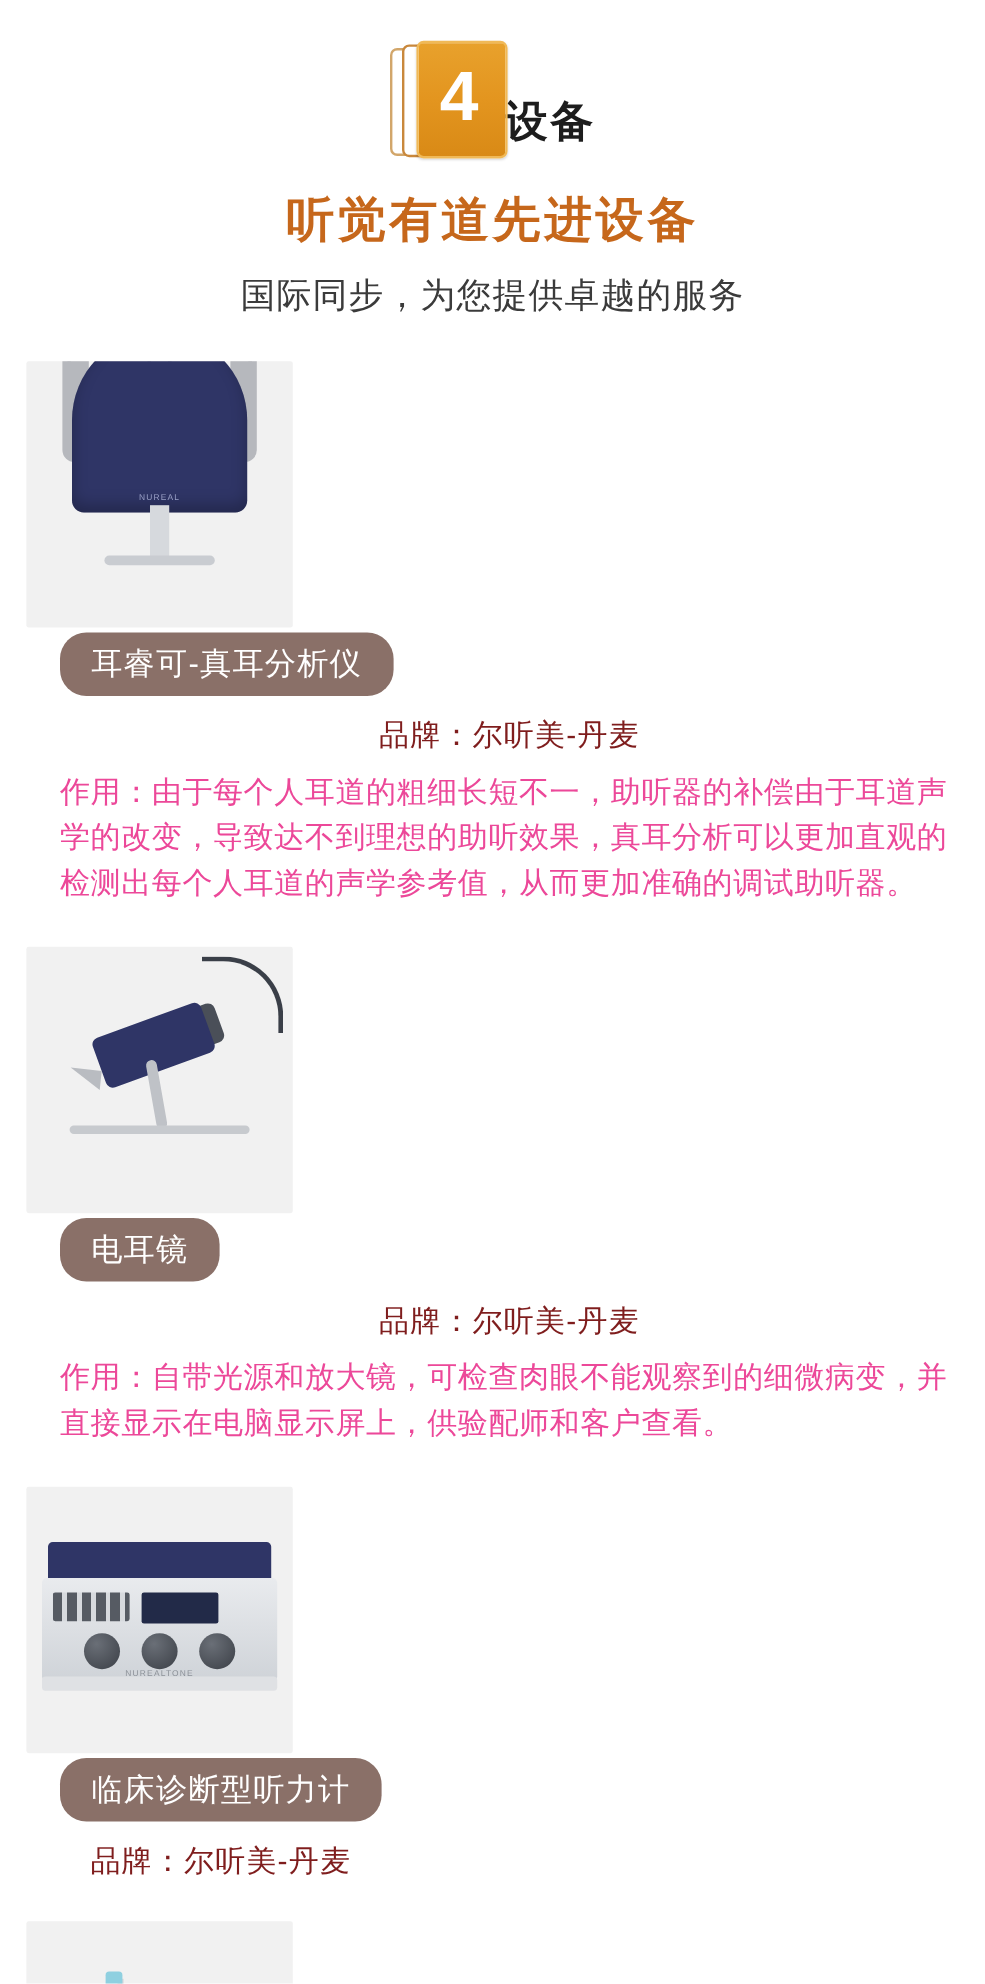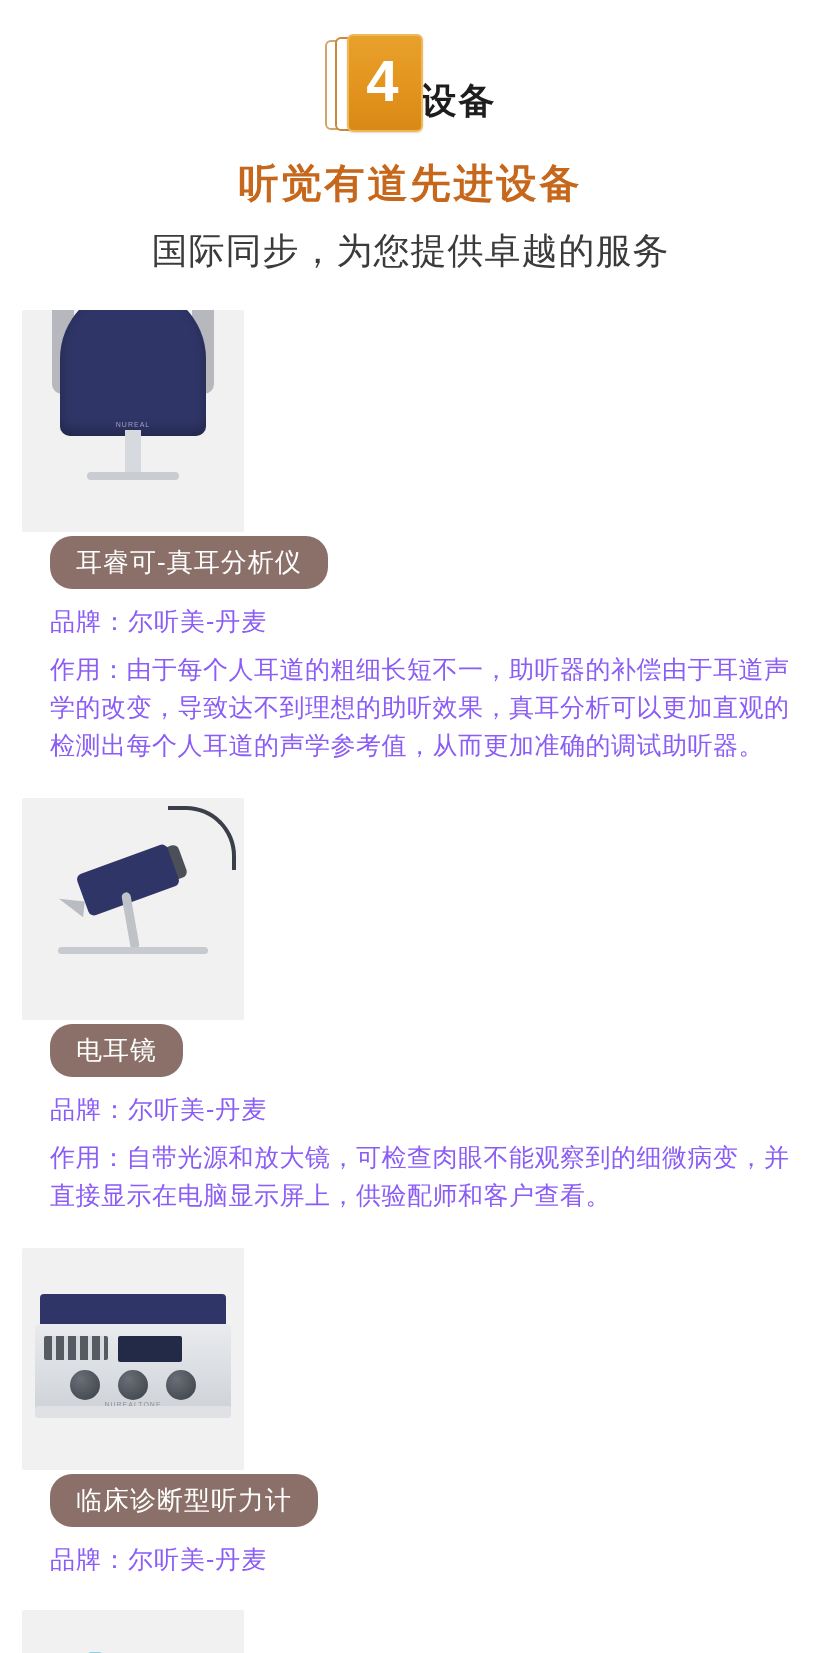--- a/index.html
+++ b/index.html
@@ -83,21 +83,21 @@
   }
   .title-main {
     margin-top: 26px;
     font-size: 40px;
     font-weight: bold;
     color: #c6671b;
     letter-spacing: 3px;
   }
   .title-sub {
     margin-top: 16px;
-    font-size: 36px;
+    font-size: 29px;
     color: #3b3b3b;
     letter-spacing: 1px;
   }
 
   
   .sections {
     margin-top: 34px;
     padding: 0 22px 0 22px;
   }
   .section {
@@ -129,28 +129,29 @@
     background: #8a7068;
     color: #ffffff;
     font-size: 26px;
     padding: 9px 26px;
     border-radius: 22px;
     letter-spacing: 1px;
   }
   .brand {
     margin-top: 16px;
     font-size: 25px;
-    color: #8b5cf6;
+    color: #7f1d1d;
     letter-spacing: 1px;
+    text-align: center;
   }
   .desc {
     margin-top: 12px;
     font-size: 25px;
     line-height: 1.52;
-    color: #8b5cf6;
+    color: #ec4899;
     letter-spacing: 0.5px;
   }
 
   
   .ill1-base {
     position: absolute;
     left: 50%; transform: translateX(-50%);
     bottom: 52px;
     width: 92px; height: 8px;
     background: #c9ccd1;

